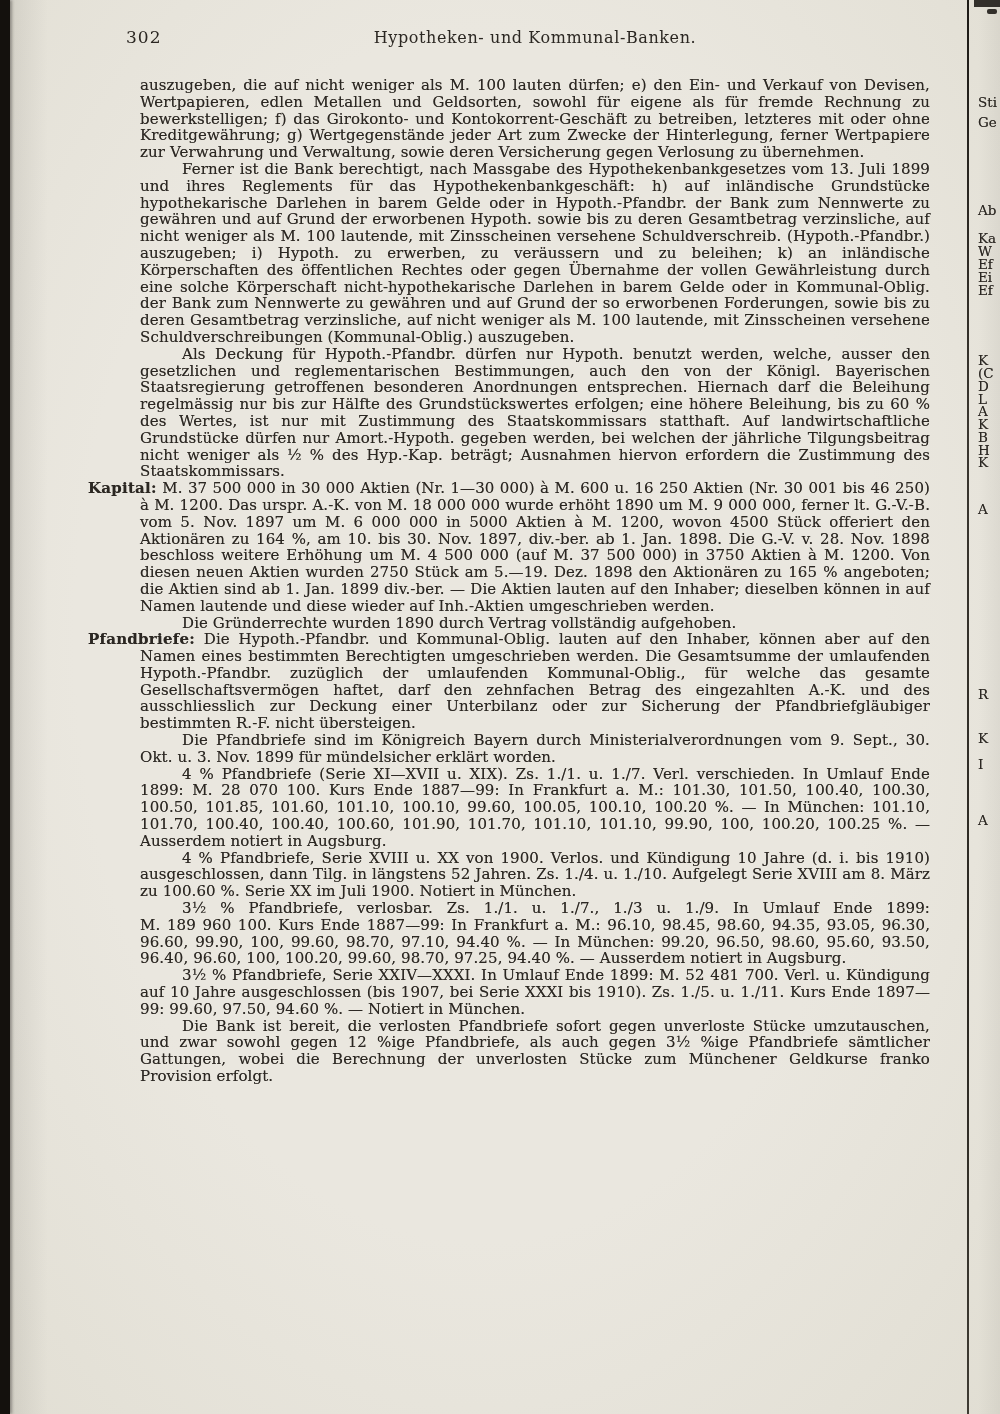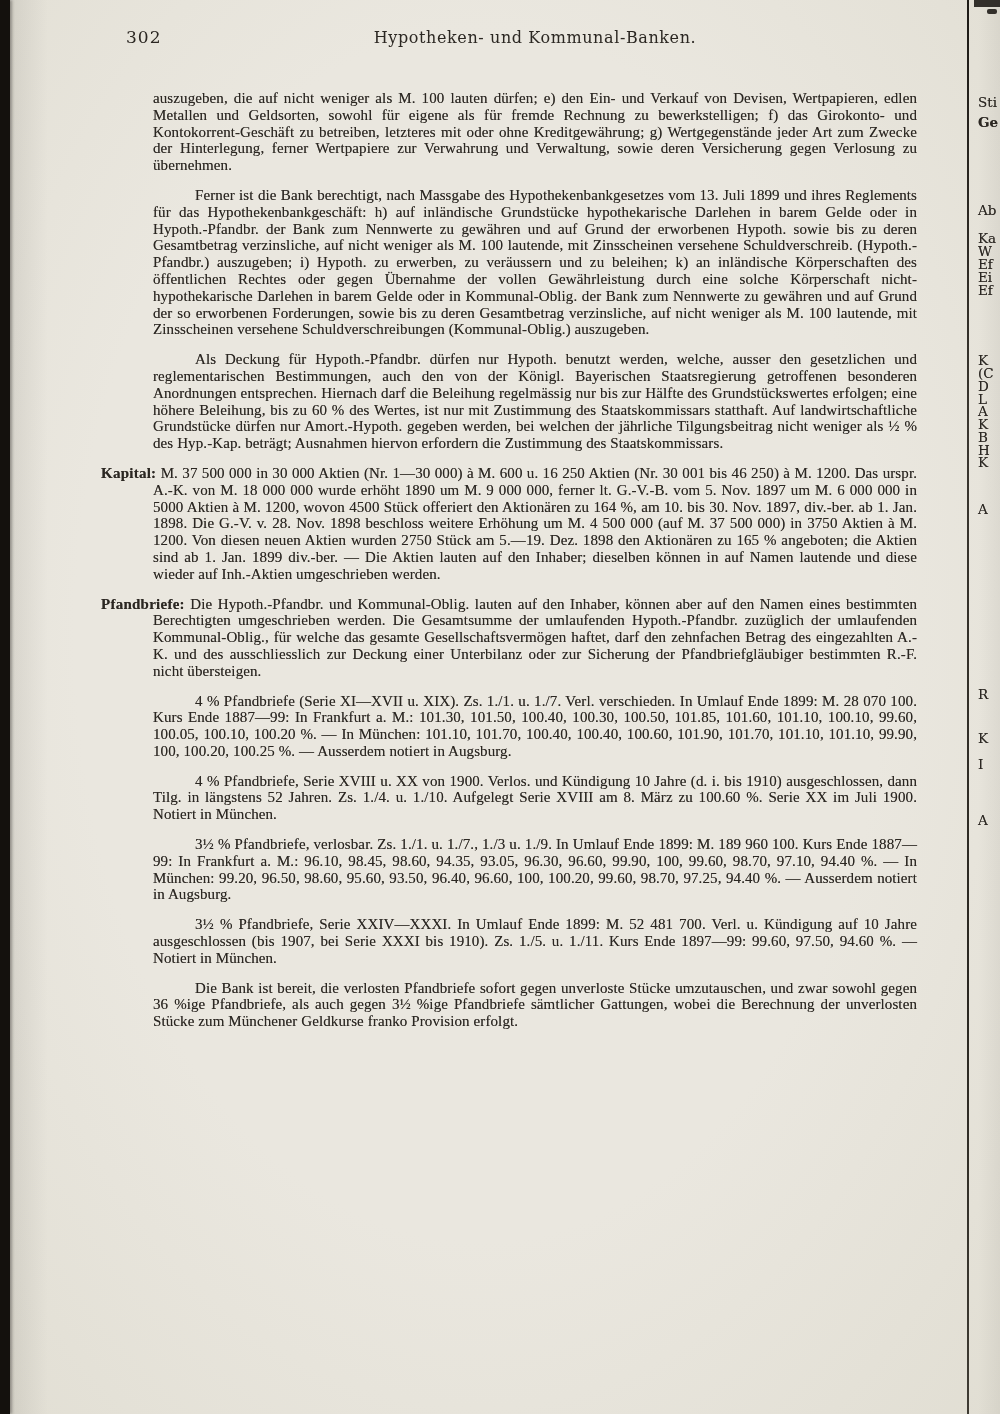--- a/index.html
+++ b/index.html
@@ -37,21 +37,21 @@
 
   .text-body {
     position:absolute; top:77px; left:88px; width:842px;
     padding-left:52px;
     font-size:15px; line-height:16.8px;
     letter-spacing:0.1px;
     text-align:justify;
     text-shadow:0 0 0.5px rgba(43,39,34,0.55);
     hyphens:auto;
   }
-  .para { margin:13px;font-family:Liberation Serif, serif; }
+  .para { margin:0; }
   .para.flush  { text-indent:0; }
   .para.indent { text-indent:42px; }
   .para.hang   { text-indent:-52px; }
   .lbl { font-weight:700; letter-spacing:0.25px; }
 
   .page-fold {
     position:absolute; left:967px; top:0;
     width:2px; height:100%;
     background:linear-gradient(180deg, #1d1a16, #3a362f 30%, #2a2721 70%, #3f3b33);
   }
@@ -80,33 +80,35 @@
 
   <span class="page-number">302</span>
 
   <div class="running-title">Hypotheken- und Kommunal-Banken.</div>
 
   <div class="text-body">
       <p class="para flush"><span>auszugeben, die auf nicht weniger als M. 100 lauten dürfen; e) den Ein- und Verkauf von Devisen, Wertpapieren, edlen Metallen und Geldsorten, sowohl für eigene als für fremde Rechnung zu bewerkstelligen; f) das Girokonto- und Kontokorrent-Geschäft zu betreiben, letzteres mit oder ohne Kreditgewährung; g) Wertgegenstände jeder Art zum Zwecke der Hinterlegung, ferner Wertpapiere zur Verwahrung und Verwaltung, sowie deren Versicherung gegen Verlosung zu übernehmen.</span></p>
       <p class="para indent"><span>Ferner ist die Bank berechtigt, nach Massgabe des Hypothekenbankgesetzes vom 13. Juli 1899 und ihres Reglements für das Hypothekenbankgeschäft: h) auf inländische Grundstücke hypothekarische Darlehen in barem Gelde oder in Hypoth.-Pfandbr. der Bank zum Nennwerte zu gewähren und auf Grund der erworbenen Hypoth. sowie bis zu deren Gesamtbetrag verzinsliche, auf nicht weniger als M. 100 lautende, mit Zinsscheinen versehene Schuldverschreib. (Hypoth.-Pfandbr.) auszugeben; i) Hypoth. zu erwerben, zu veräussern und zu beleihen; k) an inländische Körperschaften des öffentlichen Rechtes oder gegen Übernahme der vollen Gewährleistung durch eine solche Körperschaft nicht-hypothekarische Darlehen in barem Gelde oder in Kommunal-Oblig. der Bank zum Nennwerte zu gewähren und auf Grund der so erworbenen Forderungen, sowie bis zu deren Gesamtbetrag verzinsliche, auf nicht weniger als M. 100 lautende, mit Zinsscheinen versehene Schuldverschreibungen (Kommunal-Oblig.) auszugeben.</span></p>
       <p class="para indent"><span>Als Deckung für Hypoth.-Pfandbr. dürfen nur Hypoth. benutzt werden, welche, ausser den gesetzlichen und reglementarischen Bestimmungen, auch den von der Königl. Bayerischen Staatsregierung getroffenen besonderen Anordnungen entsprechen. Hiernach darf die Beleihung regelmässig nur bis zur Hälfte des Grundstückswertes erfolgen; eine höhere Beleihung, bis zu 60 % des Wertes, ist nur mit Zustimmung des Staatskommissars statthaft. Auf landwirtschaftliche Grundstücke dürfen nur Amort.-Hypoth. gegeben werden, bei welchen der jährliche Tilgungsbeitrag nicht weniger als ½ % des Hyp.-Kap. beträgt; Ausnahmen hiervon erfordern die Zustimmung des Staatskommissars.</span></p>
       <p class="para hang"><span class="lbl">Kapital:</span><span> M.&nbsp;37&nbsp;500&nbsp;000 in 30&nbsp;000 Aktien (Nr. 1—30&nbsp;000) à M. 600 u. 16&nbsp;250 Aktien (Nr. 30&nbsp;001 bis 46&nbsp;250) à M. 1200. Das urspr. A.-K. von M.&nbsp;18&nbsp;000&nbsp;000 wurde erhöht 1890 um M.&nbsp;9&nbsp;000&nbsp;000, ferner lt. G.-V.-B. vom 5. Nov. 1897 um M.&nbsp;6&nbsp;000&nbsp;000 in 5000 Aktien à M. 1200, wovon 4500 Stück offeriert den Aktionären zu 164 %, am 10. bis 30. Nov. 1897, div.-ber. ab 1. Jan. 1898. Die G.-V. v. 28. Nov. 1898 beschloss weitere Erhöhung um M.&nbsp;4&nbsp;500&nbsp;000 (auf M.&nbsp;37&nbsp;500&nbsp;000) in 3750 Aktien à M. 1200. Von diesen neuen Aktien wurden 2750 Stück am 5.—19. Dez. 1898 den Aktionären zu 165 % angeboten; die Aktien sind ab 1. Jan. 1899 div.-ber. — Die Aktien lauten auf den Inhaber; dieselben können in auf Namen lautende und diese wieder auf Inh.-Aktien umgeschrieben werden.</span></p>
+      <p class="para indent"><span>Die Gründerrechte wurden 1890 durch Vertrag vollständig aufgehoben.</span></p>
       <p class="para hang"><span class="lbl">Pfandbriefe:</span><span> Die Hypoth.-Pfandbr. und Kommunal-Oblig. lauten auf den Inhaber, können aber auf den Namen eines bestimmten Berechtigten umgeschrieben werden. Die Gesamtsumme der umlaufenden Hypoth.-Pfandbr. zuzüglich der umlaufenden Kommunal-Oblig., für welche das gesamte Gesellschaftsvermögen haftet, darf den zehnfachen Betrag des eingezahlten A.-K. und des ausschliesslich zur Deckung einer Unterbilanz oder zur Sicherung der Pfandbriefgläubiger bestimmten R.-F. nicht übersteigen.</span></p>
+      <p class="para indent"><span>Die Pfandbriefe sind im Königreich Bayern durch Ministerialverordnungen vom 9. Sept., 30. Okt. u. 3. Nov. 1899 für mündelsicher erklärt worden.</span></p>
       <p class="para indent"><span>4 % Pfandbriefe (Serie XI—XVII u. XIX). Zs. 1./1. u. 1./7. Verl. verschieden. In Umlauf Ende 1899: M.&nbsp;28&nbsp;070&nbsp;100. Kurs Ende 1887—99: In Frankfurt a. M.: 101.30, 101.50, 100.40, 100.30, 100.50, 101.85, 101.60, 101.10, 100.10, 99.60, 100.05, 100.10, 100.20 %. — In München: 101.10, 101.70, 100.40, 100.40, 100.60, 101.90, 101.70, 101.10, 101.10, 99.90, 100, 100.20, 100.25 %. — Ausserdem notiert in Augsburg.</span></p>
       <p class="para indent"><span>4 % Pfandbriefe, Serie XVIII u. XX von 1900. Verlos. und Kündigung 10 Jahre (d. i. bis 1910) ausgeschlossen, dann Tilg. in längstens 52 Jahren. Zs. 1./4. u. 1./10. Aufgelegt Serie XVIII am 8. März zu 100.60 %. Serie XX im Juli 1900. Notiert in München.</span></p>
       <p class="para indent"><span>3½ % Pfandbriefe, verlosbar. Zs. 1./1. u. 1./7., 1./3 u. 1./9. In Umlauf Ende 1899: M.&nbsp;189&nbsp;960&nbsp;100. Kurs Ende 1887—99: In Frankfurt a. M.: 96.10, 98.45, 98.60, 94.35, 93.05, 96.30, 96.60, 99.90, 100, 99.60, 98.70, 97.10, 94.40 %. — In München: 99.20, 96.50, 98.60, 95.60, 93.50, 96.40, 96.60, 100, 100.20, 99.60, 98.70, 97.25, 94.40 %. — Ausserdem notiert in Augsburg.</span></p>
       <p class="para indent"><span>3½ % Pfandbriefe, Serie XXIV—XXXI. In Umlauf Ende 1899: M.&nbsp;52&nbsp;481&nbsp;700. Verl. u. Kündigung auf 10 Jahre ausgeschlossen (bis 1907, bei Serie XXXI bis 1910). Zs. 1./5. u. 1./11. Kurs Ende 1897—99: 99.60, 97.50, 94.60 %. — Notiert in München.</span></p>
-      <p class="para indent"><span>Die Bank ist bereit, die verlosten Pfandbriefe sofort gegen unverloste Stücke umzutauschen, und zwar sowohl gegen 36 %ige Pfandbriefe, als auch gegen 3½ %ige Pfandbriefe sämtlicher Gattungen, wobei die Berechnung der unverlosten Stücke zum Münchener Geldkurse franko Provision erfolgt.</span></p>
+      <p class="para indent"><span>Die Bank ist bereit, die verlosten Pfandbriefe sofort gegen unverloste Stücke umzutauschen, und zwar sowohl gegen 12 %ige Pfandbriefe, als auch gegen 3½ %ige Pfandbriefe sämtlicher Gattungen, wobei die Berechnung der unverlosten Stücke zum Münchener Geldkurse franko Provision erfolgt.</span></p>
     </div>
 
   <div class="page-fold"></div>
 
   <div class="margin-strip">
       <div class="fragment" style="top: 80px;">Sti</div>
-      <div class="fragment" style="top: 100px; font-weight: bold;">Ge</div>
+      <div class="fragment" style="top: 100px;">Ge</div>
       <div class="fragment" style="top: 188px;">Ab</div>
       <div class="fragment" style="top: 216px;">Ka</div>
       <div class="fragment" style="top: 229px;">W</div>
       <div class="fragment" style="top: 242px;">Ef</div>
       <div class="fragment" style="top: 255px;">Ei</div>
       <div class="fragment" style="top: 268px;">Ef</div>
       <div class="fragment" style="top: 338px;">K</div>
       <div class="fragment" style="top: 351px;">(C</div>
       <div class="fragment" style="top: 364px;">D</div>
       <div class="fragment" style="top: 377px;">L</div>

